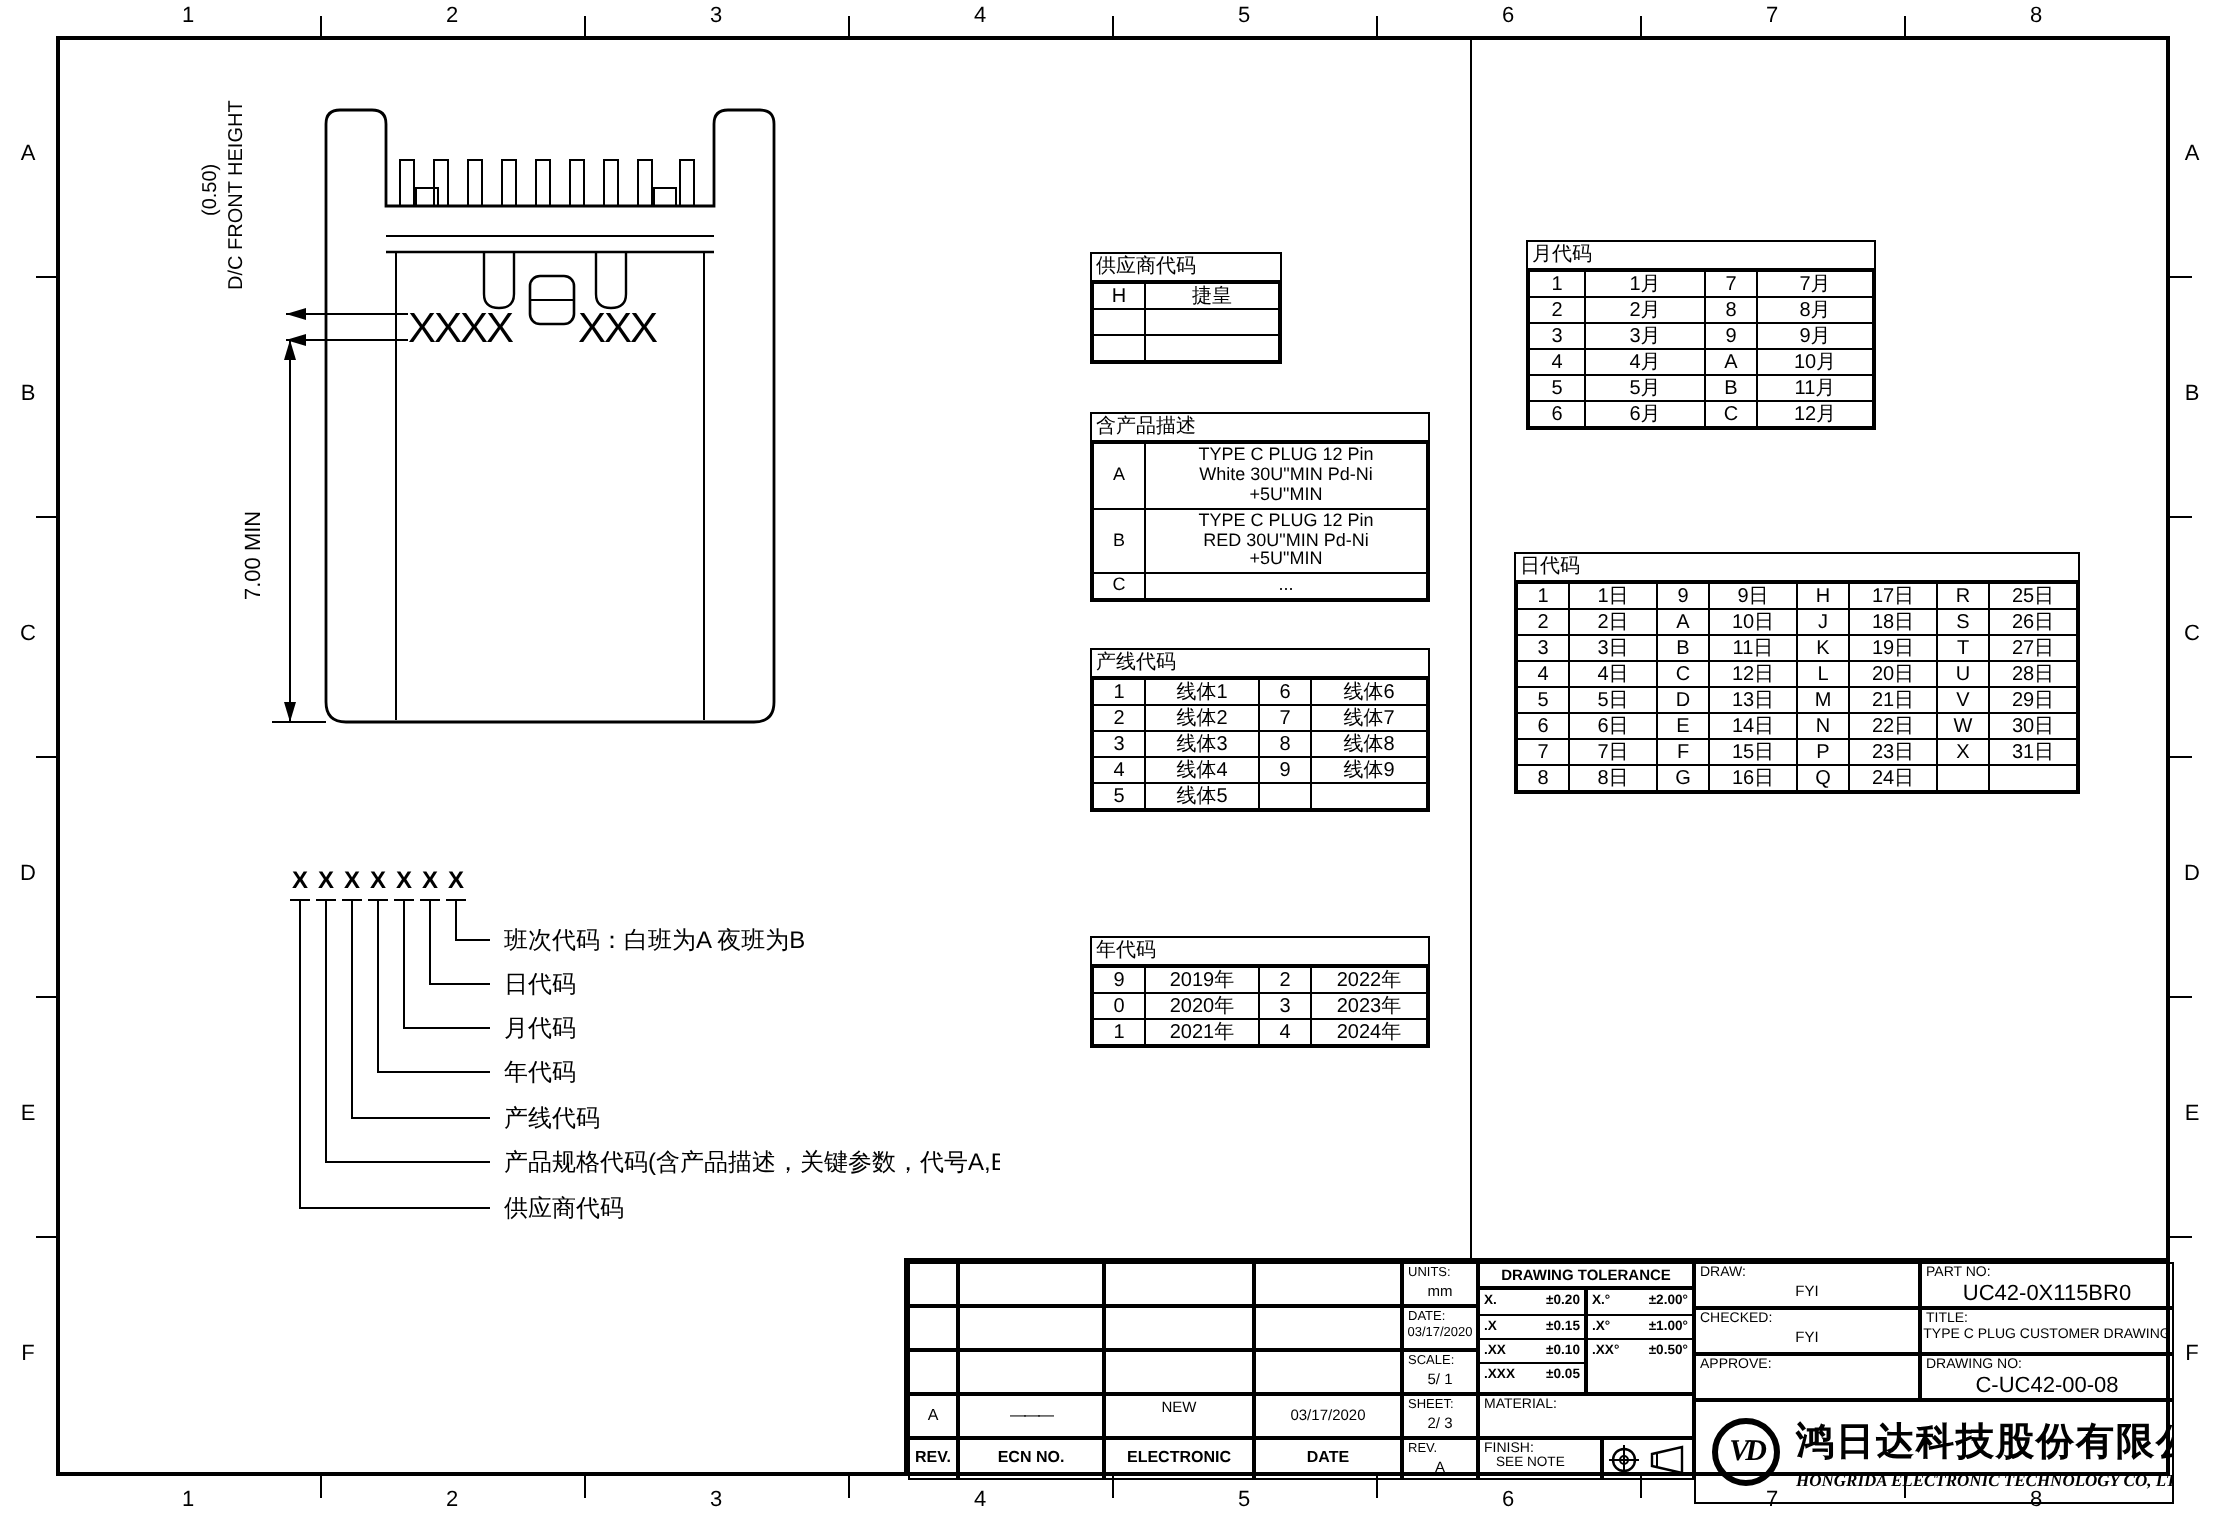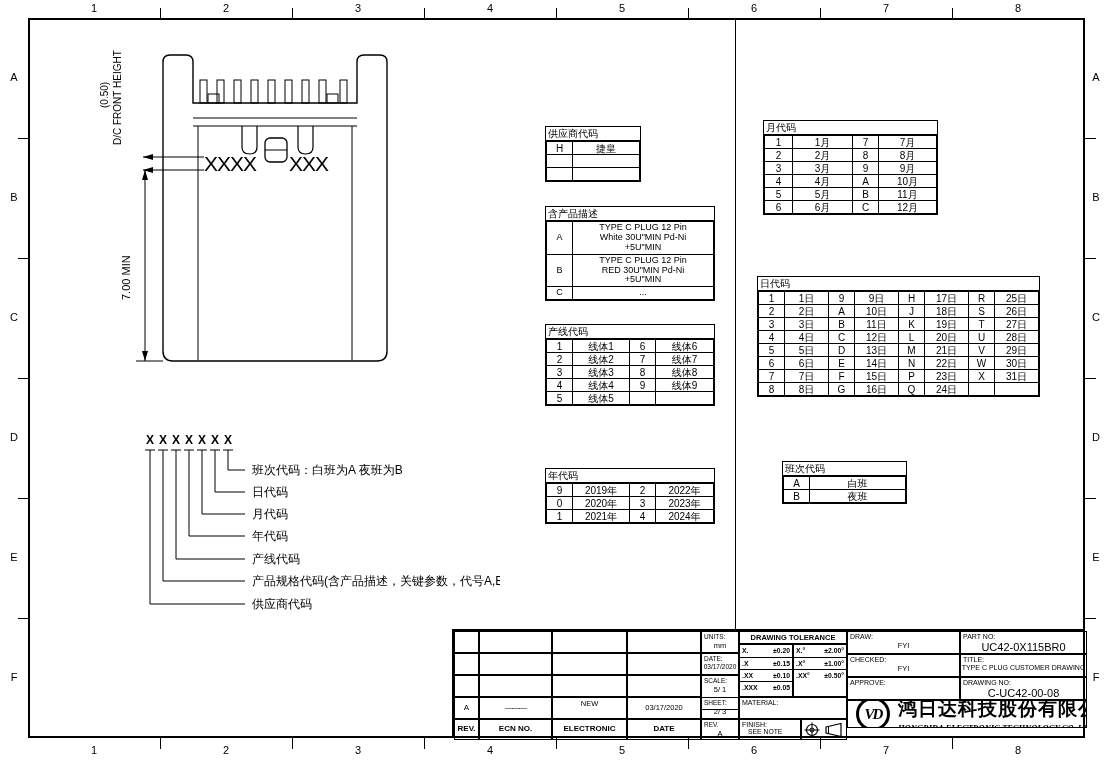--- a/index.html
+++ b/index.html
@@ -451,39 +451,20 @@
             <td>16日</td>
             <td>Q</td>
             <td>24日</td>
             <td></td>
             <td></td>
           </tr>
         </tbody>
     </table>
   </div>
 
-  <div class="ctable" style="left:782px;top:461px">
-    <div class="ct-title">班次代码</div>
-    <table>
-      <colgroup>
-          <col style="width:26px">
-          <col style="width:96px">
-        </colgroup>
-      <tbody>
-          <tr>
-            <td>A</td>
-            <td>白班</td>
-          </tr>
-          <tr>
-            <td>B</td>
-            <td>夜班</td>
-          </tr>
-        </tbody>
-    </table>
-  </div>
 
   <div class="tblock">
 
     <div class="tbc" style="left:0;top:0;width:25px;height:22px"></div>
     <div class="tbc" style="left:25px;top:0;width:73px;height:22px"></div>
     <div class="tbc" style="left:98px;top:0;width:75px;height:22px"></div>
     <div class="tbc" style="left:173px;top:0;width:74px;height:22px"></div>
     <div class="tbc" style="left:0;top:22px;width:25px;height:22px"></div>
     <div class="tbc" style="left:25px;top:22px;width:73px;height:22px"></div>
     <div class="tbc" style="left:98px;top:22px;width:75px;height:22px"></div>
@@ -504,21 +485,21 @@
     <div class="tbc hdr" style="left:173px;top:88px;width:74px;height:21px">DATE</div>
 
     <div class="tbc" style="left:247px;top:0;width:38px;height:22px">
       <span class="lbl">UNITS:</span>
       <div class="midval">mm</div>
     </div>
     <div class="tbc" style="left:247px;top:22px;width:38px;height:22px">
       <span class="lbl">DATE:</span>
       <div class="midval" style="font-size:6.5px">03/17/2020</div>
     </div>
-    <div class="tbc" style="left:247px;top:44px;width:38px;height:35px">
+    <div class="tbc" style="left:247px;top:44px;width:38px;height:22px">
       <span class="lbl">SCALE:</span>
       <div class="midval">5/ 1</div>
     </div>
     <div class="tbc" style="left:247px;top:66px;width:38px;height:22px">
       <span class="lbl">SHEET:</span>
       <div class="midval">2/ 3</div>
     </div>
     <div class="tbc" style="left:247px;top:88px;width:38px;height:21px">
       <span class="lbl">REV.</span>
       <div class="midval">A</div>
@@ -610,21 +591,21 @@
     </div>
     <div class="tbc" style="left:506px;top:23px;width:127px;height:23px">
       <span class="lbl" style="font-size:7px">TITLE:</span>
       <div class="midval" style="font-size:7px">TYPE C PLUG CUSTOMER DRAWING</div>
     </div>
     <div class="tbc" style="left:506px;top:46px;width:127px;height:23px">
       <span class="lbl" style="font-size:7px">DRAWING NO:</span>
       <div class="bigval">C-UC42-00-08</div>
     </div>
 
-    <div class="tbc logo-cell" style="left:393px;top:69px;width:240px;height:28px">
+    <div class="tbc logo-cell" style="left:393px;top:69px;width:240px;height:52px">
       <div class="logo-circle">VD</div>
       <div>
         <div class="co-cn">鸿日达科技股份有限公司</div>
         <div class="co-en">HONGRIDA ELECTRONIC TECHNOLOGY CO, LTD.</div>
       </div>
     </div>
   </div>
 
 </div>
 

